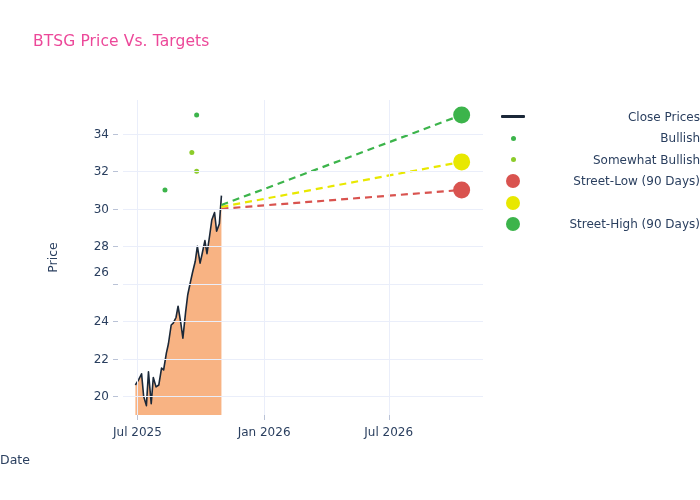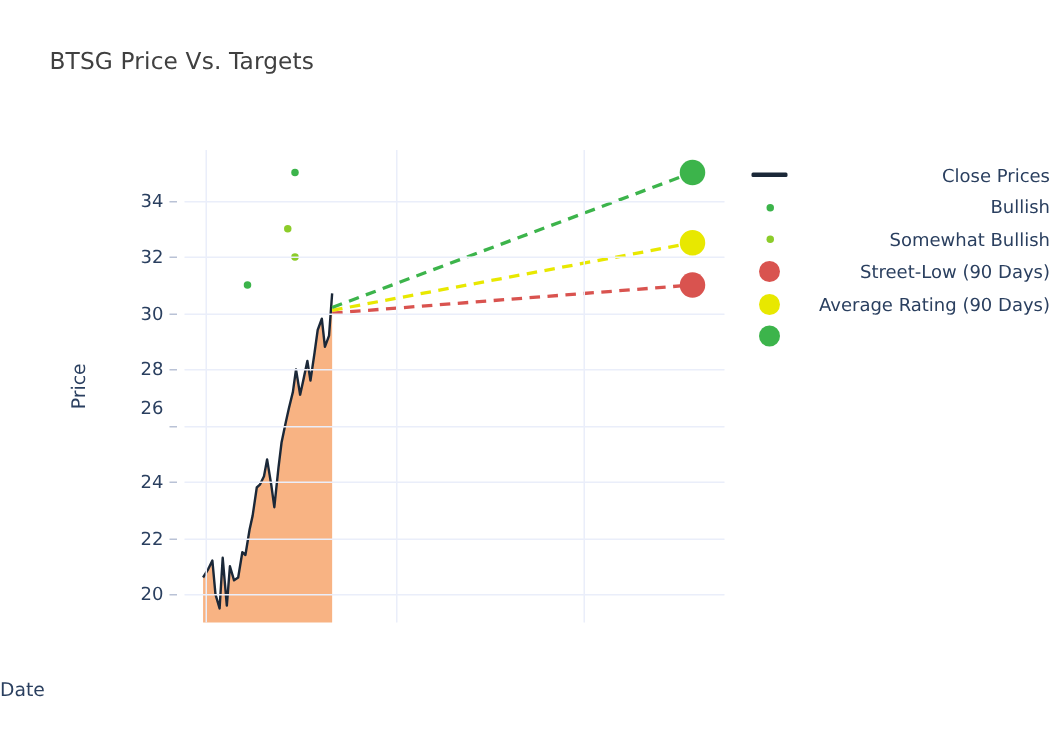--- a/index.html
+++ b/index.html
@@ -10,21 +10,21 @@
     color:#2a3f5f;
     overflow:hidden;
     position:relative;
   }
   #chart-root{position:absolute;inset:0;}
 
   .chart-title{
     position:absolute;
     left:33px; top:32px;
     font-size:15.5px;
-    color:#404040;
+    color:#ec4899;
     letter-spacing:.1px;
     white-space:nowrap;
   }
 
   
   #plot-area{
     position:absolute;
     left:123px; top:100px;
     width:360px; height:315px;
     background:#ffffff;
@@ -139,20 +139,28 @@
       <div class="gridline h" style="top: 183.75px;"></div>
       <div class="gridline h" style="top: 146.25px;"></div>
       <div class="gridline h" style="top: 108.75px;"></div>
       <div class="gridline h" style="top: 71.25px;"></div>
       <div class="gridline h" style="top: 33.75px;"></div>
       <div class="gridline v" style="left: 14.4551px;"></div>
       <div class="gridline v" style="left: 141.109px;"></div>
       <div class="gridline v" style="left: 265.698px;"></div>
     </div>
 
+  <div id="x-axis">
+      <div class="xtick" style="left: 14.4551px;">Jul 2025</div>
+      <div class="xtick-mark" style="left: 14.4551px;"></div>
+      <div class="xtick" style="left: 141.109px;">Jan 2026</div>
+      <div class="xtick-mark" style="left: 141.109px;"></div>
+      <div class="xtick" style="left: 265.698px;">Jul 2026</div>
+      <div class="xtick-mark" style="left: 265.698px;"></div>
+    </div>
   <div id="xlabel" class="axis-label">Date</div>
 
   <div id="legend">
       <div class="legend-row">
         <span class="legend-marker">
           <span class="lg-line" style="background: rgb(27, 40, 56);"></span>
         </span>
         <span class="legend-text">Close Prices</span>
       </div>
       <div class="legend-row">
@@ -170,22 +178,22 @@
       <div class="legend-row">
         <span class="legend-marker">
           <span class="lg-dot" style="width: 14px; height: 14px; background: rgb(217, 83, 79);"></span>
         </span>
         <span class="legend-text">Street-Low (90 Days)</span>
       </div>
       <div class="legend-row">
         <span class="legend-marker">
           <span class="lg-dot" style="width: 14px; height: 14px; background: rgb(232, 232, 0);"></span>
         </span>
-        <span class="legend-text">Average Rating (90 Days)</span>
       </div>
       <div class="legend-row">
         <span class="legend-marker">
           <span class="lg-dot" style="width: 14px; height: 14px; background: rgb(60, 180, 75);"></span>
         </span>
+        <span class="legend-text">Street-High (90 Days)</span>
       </div>
     </div>
 
 </div>
 
 </body></html>

